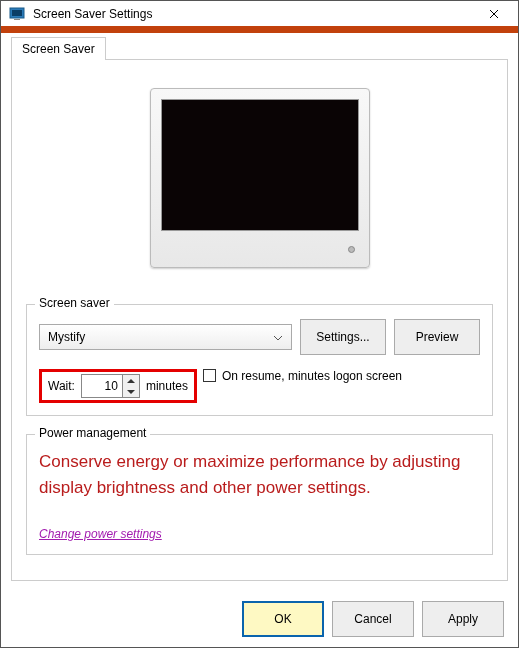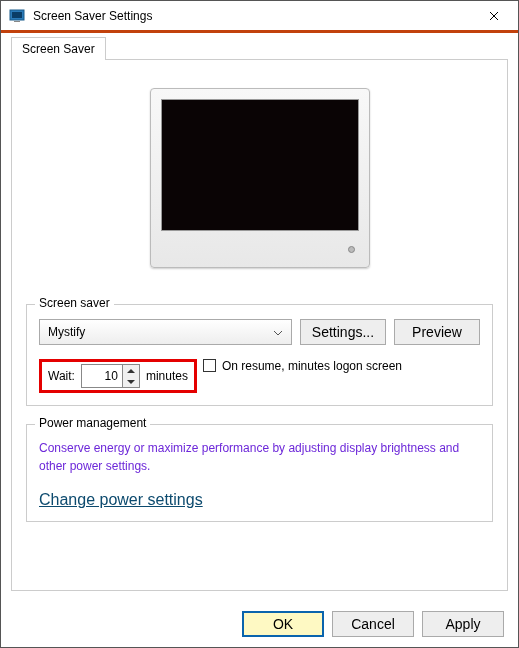--- a/index.html
+++ b/index.html
@@ -1,45 +1,45 @@
 <!DOCTYPE html>
 <html><head>
   <meta charset="utf-8">
   <style>
     * { box-sizing: border-box; font-family: 'Segoe UI', Tahoma, sans-serif; }
     body { margin: 0; padding: 0; background: #fff; width: 519px; height: 648px; overflow: hidden; }
     .window { width: 519px; height: 648px; border: 1px solid #555; background: #fff; display: flex; flex-direction: column; }
-    .titlebar { height: 32px; display: flex; align-items: center; padding: 0 2px 0 8px; border-bottom: 3px solid #c2410c; }
+    .titlebar { height: 32px; display: flex; align-items: center; padding: 0 2px 0 8px; border-bottom: 7px solid #c2410c; }
     .titlebar-icon { width: 16px; height: 16px; margin-right: 8px; }
     .title-text { font-size: 12px; flex: 1; color: #000; }
     .close-btn { width: 45px; height: 30px; display: flex; align-items: center; justify-content: center; cursor: pointer; }
     .close-btn svg { width: 10px; height: 10px; }
     .tabs { display: flex; padding: 4px 10px 0 10px; }
     .tab { font-size: 12px; padding: 4px 10px; border: 1px solid #ccc; border-bottom: none; background: #fff; margin-bottom: -1px; position: relative; z-index: 2; }
     .tab-area { flex: 1; margin: 0 10px 10px 10px; border: 1px solid #ccc; padding: 14px; display: flex; flex-direction: column; }
     .preview-area { display: flex; justify-content: center; padding: 14px 0 30px 0; }
     .monitor { width: 220px; height: 180px; background: linear-gradient(#f8f8f8, #e8e8e8); border: 1px solid #bbb; border-radius: 4px; position: relative; box-shadow: 0 1px 2px rgba(0,0,0,.2); }
     .monitor-screen { position: absolute; top: 10px; left: 10px; right: 10px; bottom: 36px; background: #0a0405; border: 1px solid #999; }
     .monitor-btn { position: absolute; right: 14px; bottom: 14px; width: 7px; height: 7px; border-radius: 50%; background: #bbb; border: 1px solid #888; }
     .groupbox { border: 1px solid #ccc; margin-top: 6px; padding: 14px 12px 12px 12px; position: relative; }
     .group-label { position: absolute; top: -9px; left: 8px; background: #fff; padding: 0 4px; font-size: 12px; color: #000; }
     .row { display: flex; align-items: center; gap: 8px; }
     .dropdown { flex: 1; height: 26px; border: 1px solid #aaa; background: linear-gradient(#fff,#eee); display: flex; align-items: center; padding: 0 8px; font-size: 12px; position: relative; cursor: pointer; }
     .dropdown .chev { position: absolute; right: 8px; top: 50%; transform: translateY(-50%); }
-    .btn { height: 26px; min-width: 86px; border: 1px solid #aaa; background: #eee; font-size: 14px; display: flex; align-items: center; justify-content: center; padding: 8px 10px; cursor: pointer; }
+    .btn { height: 36px; min-width: 86px; border: 1px solid #aaa; background: #eee; font-size: 12px; display: flex; align-items: center; justify-content: center; padding: 8px 10px; cursor: pointer; }
     .btn.primary { border: 2px solid #0a64ad; background: #fef9c3; }
     .wait-row { display: flex; margin-top: 14px; font-size: 12px; gap: 6px; }
     .highlight-box { border: 3px solid #e40000; padding: 2px 6px; display: flex; align-items: center; gap: 6px; }
     .spinner { display: flex; align-items: stretch; border: 1px solid #888; height: 24px; background: #000000; }
     .spinner input { width: 40px; border: none; text-align: right; padding: 0 4px; font-size: 12px; outline: none; }
     .spin-btns { display: flex; flex-direction: column; border-left: 1px solid #888; }
     .spin { width: 16px; flex: 1; display: flex; align-items: center; justify-content: center; background: #f0f0f0; font-size: 8px; cursor: pointer; }
     .checkbox { width: 13px; height: 13px; border: 1px solid #333; background: #fff; display: inline-block; }
-    .power-text { font-size: 12px; color: #6d28d9; line-height: 1.5; margin-bottom: 16px; }
-    .link { font-size: 16px; color: #0c4a6e; text-decoration: underline; cursor: pointer; }
+    .power-text { font-size: 17px; color: #b91c1c; line-height: 1.5; margin-bottom: 24px; }
+    .link { font-size: 12px; color: #a21caf; text-decoration: underline; cursor: pointer; font-style: italic; }
     .footer { display: flex; justify-content: flex-end; gap: 8px; padding: 10px 14px; }
     .footer .btn { min-width: 82px; }
   </style>
 </head>
 <body>
 
 <div class="window">
   <div class="titlebar">
     <span class="titlebar-icon">
       <svg viewBox="0 0 16 16">

